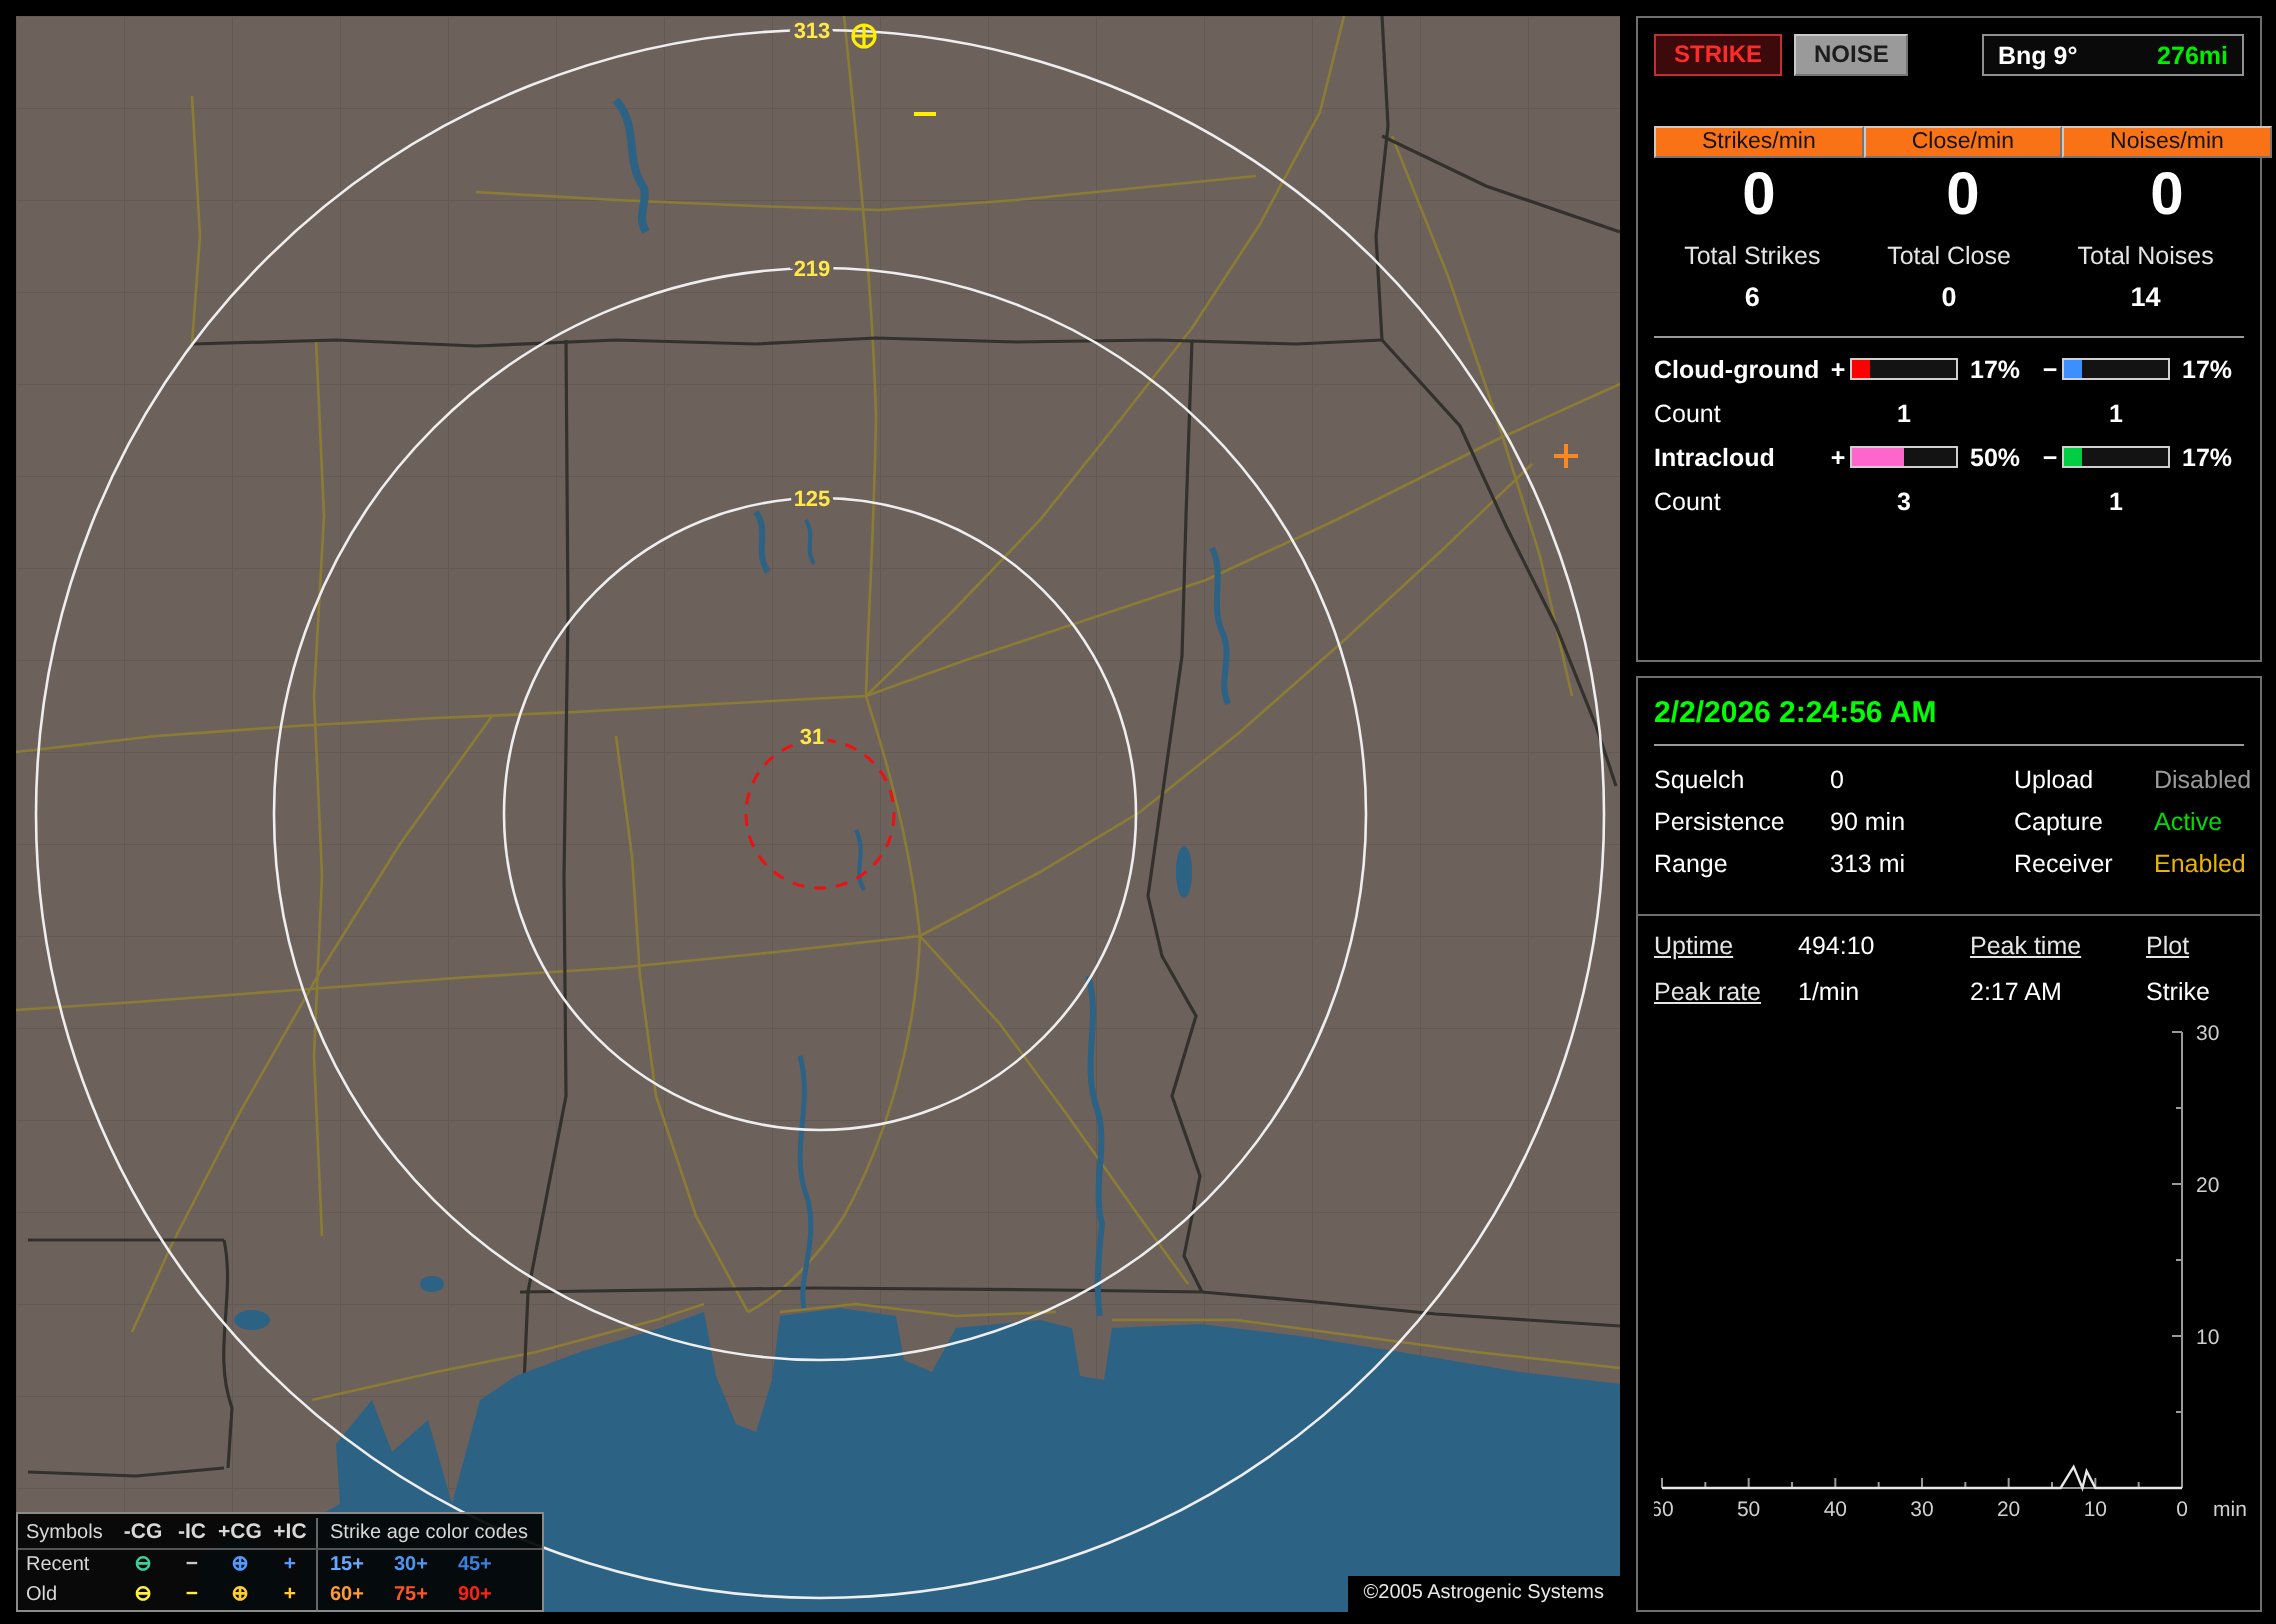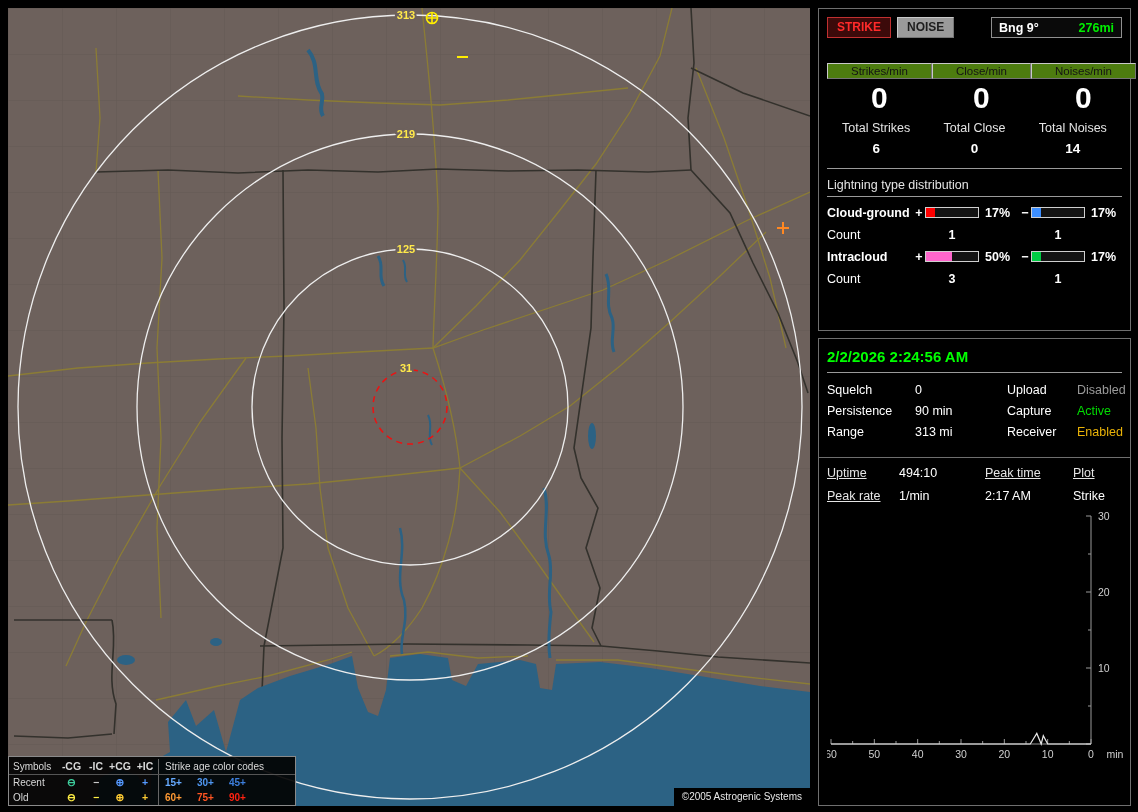--- a/index.html
+++ b/index.html
@@ -4,21 +4,21 @@
 <style>
   * { box-sizing: border-box; }
   html,body { margin:0; padding:0; background:#000; }
   body { width:1138px; height:812px; position:relative; overflow:hidden;
          font-family:"Liberation Sans", sans-serif; }
 
   
   .map-wrap { position:absolute; left:8px; top:8px; width:802px; height:798px; background:#6d615c; }
   .map-wrap svg { display:block; }
 
-  .legend-box { position:absolute; left:0; bottom:0; width:288px; height:50px;
+  .legend-box { position:absolute; left:0; bottom:0; width:264px; height:50px;
                 background:rgba(2,2,2,.92); border:1px solid #8a8a8a; padding:2px 0;margin-top:36px; }
   .lg-row { display:grid; grid-template-columns:46px 25px 24px 24px 26px 1fr;
             font-size:10px; line-height:15px; color:#d8d8d8; padding:0 4px; align-items:center; }
   .lg-head { border-bottom:1px solid #555; }
   .lg-sym { text-align:center; font-weight:bold; font-size:10.5px; }
   .lg-age-title, .lg-ages { border-left:1px solid #666; padding-left:6px; }
   .lg-ages { display:flex; gap:15px; font-weight:bold;text-align:right; }
 
   .copyright { position:absolute; right:0; bottom:0; background:#000; color:#e8e8e8;
                font-size:10px; padding:3px 8px 4px; }
@@ -36,21 +36,21 @@
          padding:2px 9px; line-height:15px; }
   .strike-btn { color:#ff2a2a; background:#3c0a0a; border:1px solid #c03030; }
   .noise-btn  { color:#1d1d1d; background:#9a9a9a; border:1px outset #c9c9c9; }
   .bng-box { margin-left:auto; width:131px; height:21px; display:flex; align-items:center;
              justify-content:space-between; padding:0 7px; background:#0a0a0a;
              border:1px solid #909090; font-weight:bold; font-size:12.5px; }
   .bng-dist { color:#00ee00; }
 
   .rates { display:flex; margin-top:23px; }
   .rate-col { flex:1; text-align:center; }
-  .rate-label { display:inline-block; background:#4d7c0f; color:#141414; font-size:11.5px;
+  .rate-label { display:inline-block; background:#f97316; color:#141414; font-size:11.5px;
                 padding:1px 23px; border:1px outset #c9c9c9; }
   .rate-value { font-size:30px; font-weight:bold; line-height:1.05; margin-top:3px; }
 
   .totals { display:flex; margin-top:7px; }
   .total-col { flex:1; text-align:center; }
   .total-label { font-size:12.5px; color:#e4e4e4; }
   .total-value { font-size:13.5px; font-weight:bold; margin-top:6px; }
 
   .divider { border-top:1px solid #9a9a9a; margin:12px 0 9px; }
 
@@ -237,21 +237,20 @@
         <div class="total-value">0</div>
       </div>
       <div class="total-col">
         <div class="total-label">Total Noises</div>
         <div class="total-value">14</div>
       </div>
     </div>
 
     <div class="divider"></div>
 
-    <div class="dist-title">Lightning type distribution</div>
     <div class="dist-grid">
 
       <div class="dist-label">Cloud-ground</div>
       <div class="sign">+</div>
       <div class="gauge">
           <div class="gauge-fill" style="width: 17%; background: rgb(255, 0, 0);"></div>
         </div>
       <div class="pct">17%</div>
       <div class="sign">−</div>
       <div class="gauge">

